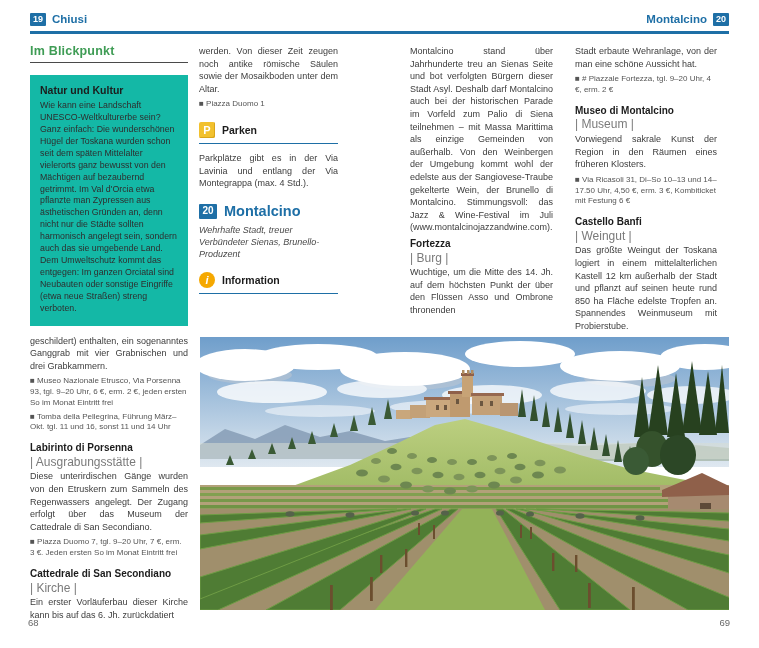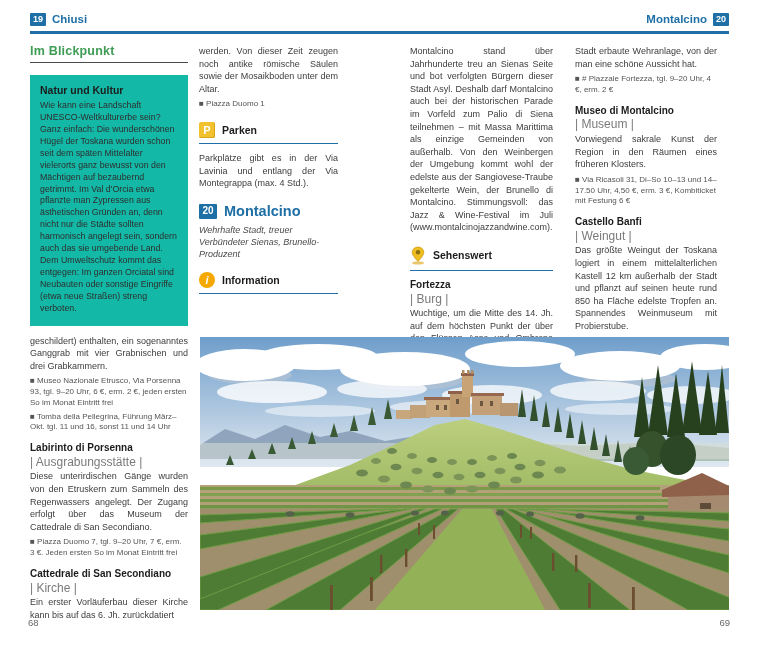--- a/index.html
+++ b/index.html
@@ -94,30 +94,20 @@
     </div>
     <div class="city-sub">Wehrhafte Stadt, treuer Verbündeter Sienas, Brunello-Produzent</div>
     <div class="section-head">
       <span class="circ-icon">i</span>
       <span class="sh-title">Information</span>
     </div>
   </div>
 
   <div class="col col3">
     <p class="body">Montalcino stand über Jahrhunderte treu an Sienas Seite und bot verfolgten Bürgern dieser Stadt Asyl. Deshalb darf Montalcino auch bei der historischen Parade im Vorfeld zum Palio di Siena teilnehmen – mit Massa Marittima als einzige Gemeinden von außerhalb. Von den Weinbergen der Umgebung kommt wohl der edelste aus der Sangiovese-Traube gekelterte Wein, der Brunello di Montalcino. Stimmungsvoll: das Jazz &amp; Wine-Festival im Juli (www.montalcinojazzandwine.com).</p>
-    <div class="section-head">
-      <span style="display:inline-flex;">
-        <svg width="16" height="19" viewBox="0 0 16 19">
-          <ellipse cx="8" cy="17" rx="6" ry="1.6" fill="#e8c66a"></ellipse>
-          <path d="M8 1 C4.7 1 2.2 3.4 2.2 6.4 C2.2 9.6 8 15.5 8 15.5 C8 15.5 13.8 9.6 13.8 6.4 C13.8 3.4 11.3 1 8 1 Z" fill="#eebd20" stroke="#cf9c12" stroke-width="0.8"></path>
-          <circle cx="8" cy="6.3" r="2.2" fill="#8a6d10"></circle>
-        </svg>
-      </span>
-      <span class="sh-title">Sehenswert</span>
-    </div>
     <h3 class="entry" style="margin-top:2px;">Fortezza</h3>
     <p class="tag">| Burg |</p>
     <p class="body">Wuchtige, um die Mitte des 14. Jh. auf dem höchsten Punkt der über den Flüssen Asso und Ombrone thronenden</p>
   </div>
 
   <div class="col col4">
     <p class="body">Stadt erbaute Wehranlage, von der man eine schöne Aussicht hat.</p>
     <p class="info">■ # Piazzale Fortezza, tgl. 9–20 Uhr, 4 €, erm. 2 €</p>
     <h3 class="entry">Museo di Montalcino</h3>
     <p class="tag">| Museum |</p>

